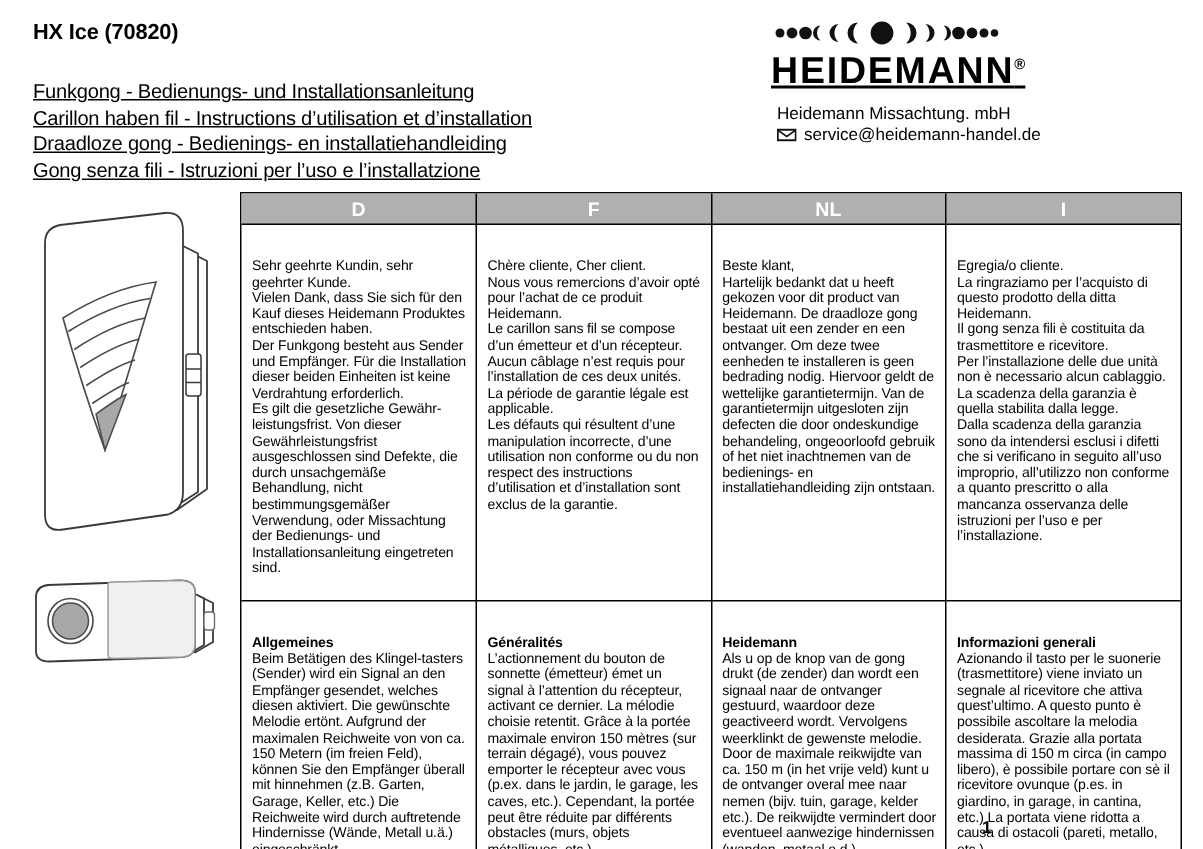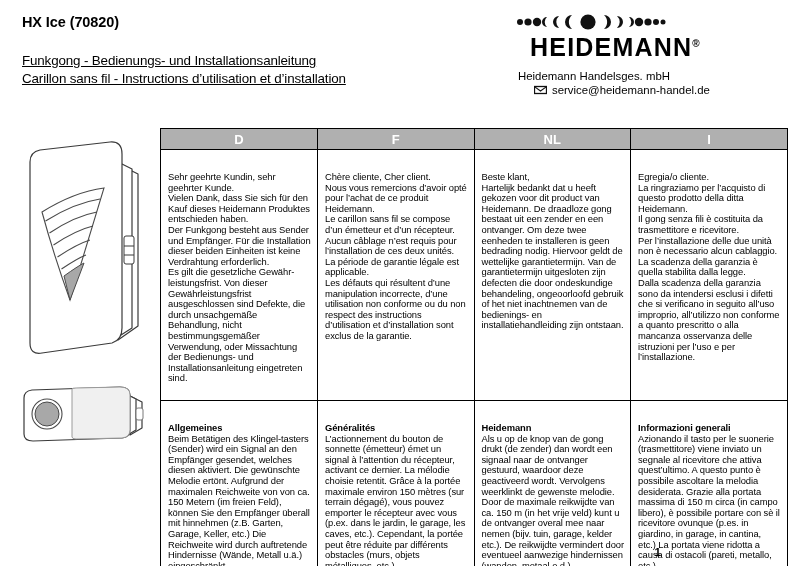--- a/index.html
+++ b/index.html
@@ -70,38 +70,39 @@
     align-items: center;
     justify-content: flex-start;
     margin-left: 2px;
     gap: 1.5px;
   }
   .brand-wordmark {
     font-size: 25px;
     font-weight: bold;
     letter-spacing: 1.2px;
     line-height: 27px;
-    margin-left: 16px;
-    white-space: nowrap;
+    margin-left: 0px;
+    white-space: nowrap;
+    text-decoration: underline;
   }
   .brand-wordmark .reg {
     font-size: 10px;
     vertical-align: super;
     letter-spacing: 0;
   }
   .brand-company {
     font-size: 11.4px;
     margin-top: 9px;
     margin-left: 4px;
     white-space: nowrap;
   }
   .brand-contact {
     font-size: 11.4px;
     margin-top: 2px;
-    margin-left: 20px;
+    margin-left: 4px;
     display: flex;
     align-items: center;
     gap: 5px;
     white-space: nowrap;
     text-align: right;
   }
   .contact-icon {
     display: inline-block;
     width: 13px;
     height: 11px;
@@ -194,21 +195,23 @@
 <body>
 
 <div class="page">
 
   <div class="header">
 
     <div class="doc-title">HX Ice (70820)</div>
 
     <div class="subtitle-block">
       <div class="subtitle-line">Funkgong - Bedienungs- und Installationsanleitung</div>
-      <div class="subtitle-line">Carillon sans fil - Instructions d’utilisation et d’installation</div>
+      <div class="subtitle-line">Carillon haben fil - Instructions d’utilisation et d’installation</div>
+      <div class="subtitle-line">Draadloze gong - Bedienings- en installatiehandleiding</div>
+      <div class="subtitle-line">Gong senza fili  - Istruzioni per l’uso e l’installatzione</div>
     </div>
 
     <div class="brand">
 
       <div class="brand-logo-row">
         <svg width="150" height="16" viewBox="0 0 150 16">
           <circle cx="4" cy="8" r="3" fill="#111"></circle>
           <circle cx="12" cy="8" r="3.6" fill="#111"></circle>
           <circle cx="21" cy="8" r="4.2" fill="#111"></circle>
           <path d="M31 3 A5 5 0 1 0 31 13 A6.6 6.6 0 0 1 31 3 Z" fill="#111"></path>
@@ -220,21 +223,21 @@
           <path d="M113 3 A5 5 0 1 1 113 13 A6.6 6.6 0 0 0 113 3 Z" fill="#111"></path>
           <circle cx="123" cy="8" r="4.2" fill="#111"></circle>
           <circle cx="132" cy="8" r="3.6" fill="#111"></circle>
           <circle cx="140" cy="8" r="3" fill="#111"></circle>
           <circle cx="147" cy="8" r="2.5" fill="#111"></circle>
         </svg>
       </div>
 
       <div class="brand-wordmark"><span>HEIDEMANN</span><span class="reg">®</span></div>
 
-      <div class="brand-company">Heidemann Handelsges. mbH</div>
+      <div class="brand-company">Heidemann Missachtung. mbH</div>
 
       <div class="brand-contact">
         <span class="contact-icon">
           <svg width="13" height="10" viewBox="0 0 13 10">
             <rect x="0.5" y="1.5" width="12" height="7" fill="none" stroke="#111" stroke-width="1.3"></rect>
             <path d="M0.8 1.9 L6.5 6 L12.2 1.9" fill="none" stroke="#111" stroke-width="1.1"></path>
           </svg>
         </span>
         <span>service@heidemann-handel.de</span>
       </div>

